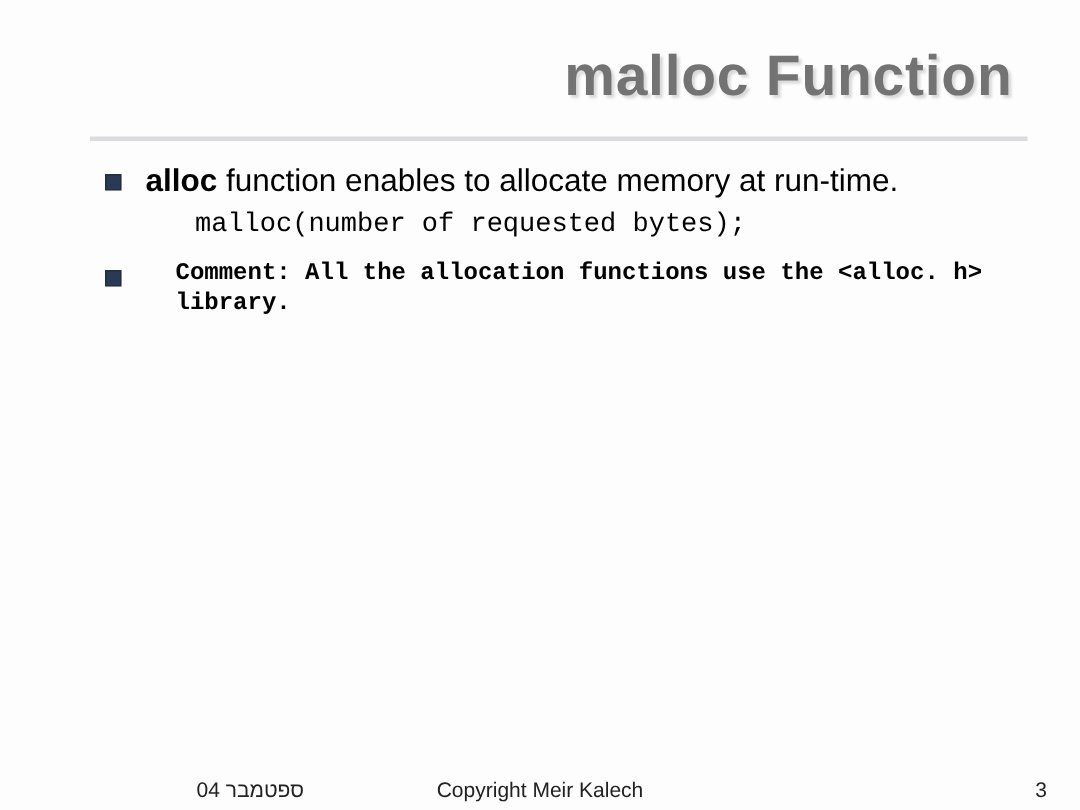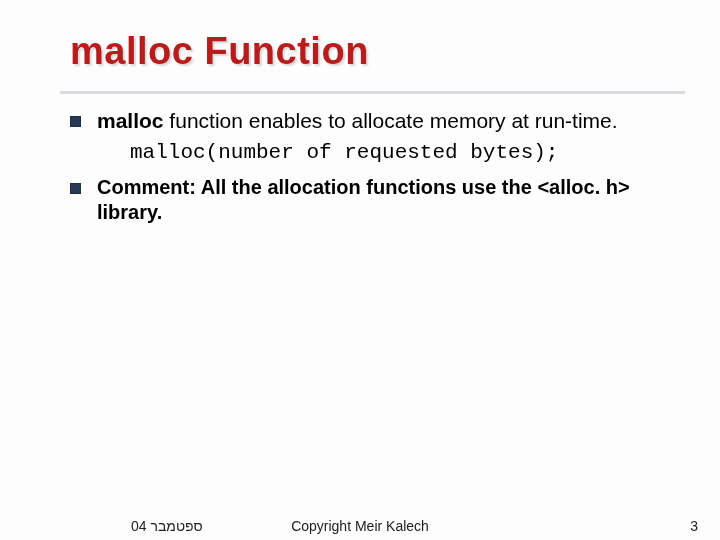--- a/index.html
+++ b/index.html
@@ -15,23 +15,24 @@
   .slide {
     width: 100%;
     height: 100%;
     padding: 30px 45px 20px 70px;
     position: relative;
   }
   .title {
     font-family: Verdana, sans-serif;
     font-size: 38px;
     font-weight: bold;
-    color: #b91c1c;
+    color: #737373;
     margin-bottom: 18px;
     letter-spacing: 0.5px;
+    text-align: right;
   }
   .title-shadow {
     text-shadow: 2px 2px 2px rgba(0,0,0,0.15);
   }
   .hr {
     border: none;
     border-top: 3px solid rgba(60,60,90,0.18);
     margin-bottom: 14px;
     margin-left: -10px;
     width: calc(100% + 20px);
@@ -54,30 +55,31 @@
     border: 1px solid rgba(0,0,0,0.2);
   }
   .body-text {
     font-family: Verdana, sans-serif;
     flex: 1;
   }
   .bold { font-weight: bold; }
   .sub {
     margin-left: 60px;
     font-family: "Courier New", monospace;
-    font-size: 21px;
+    font-size: 18px;
     line-height: 1.22;
     margin-bottom: 10px;
     white-space: pre-line;
   }
   .comment {
-    font-family: Liberation Sans, sans-serif;
+    font-family: Liberation Mono, monospace;
     font-weight: bold;
-    font-size: 20px;
+    font-size: 16px;
     line-height: 1.25;
+    margin-left: 20px;
   }
   .footer {
     position: absolute;
     bottom: 14px;
     left: 0;
     width: 100%;
     display: flex;
     align-items: center;
     font-size: 14px;
     font-family: Verdana, sans-serif;
@@ -92,21 +94,21 @@
 
 <div class="slide">
   <div class="title title-shadow">malloc Function</div>
   <hr class="hr">
 
   <div class="content">
 
     <div class="item">
       <div class="bullet"></div>
       <div class="body-text">
-        <span class="bold">malloc</span><span> function enables to allocate memory at run-time.</span>
+        <span class="bold">alloc</span><span> function enables to allocate memory at run-time.</span>
       </div>
     </div>
 
 
     <div class="sub">malloc(number of requested bytes);</div>
 
 
 
     <div class="item" style="margin-top:6px;">
       <div class="bullet"></div>

